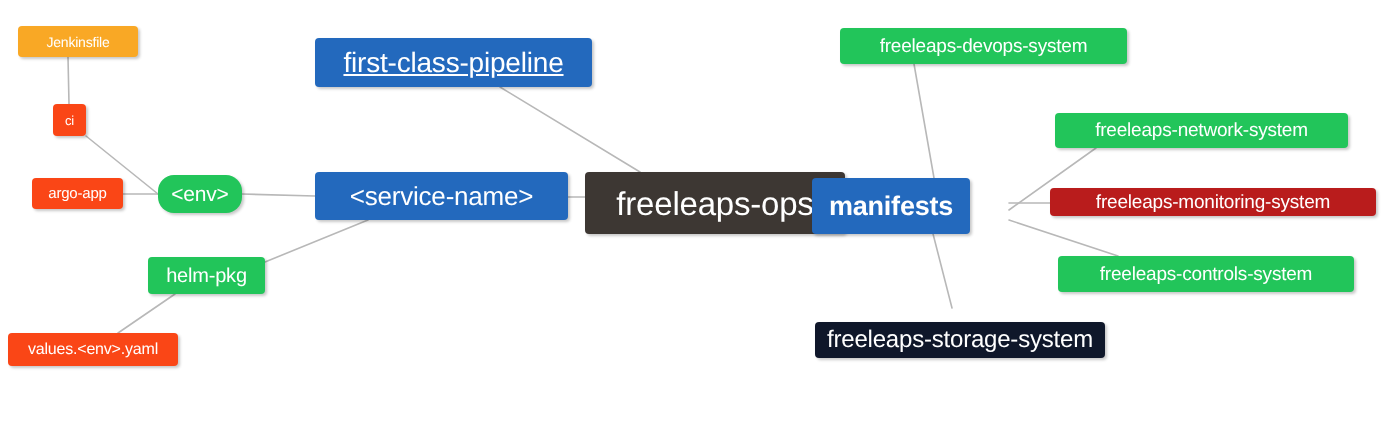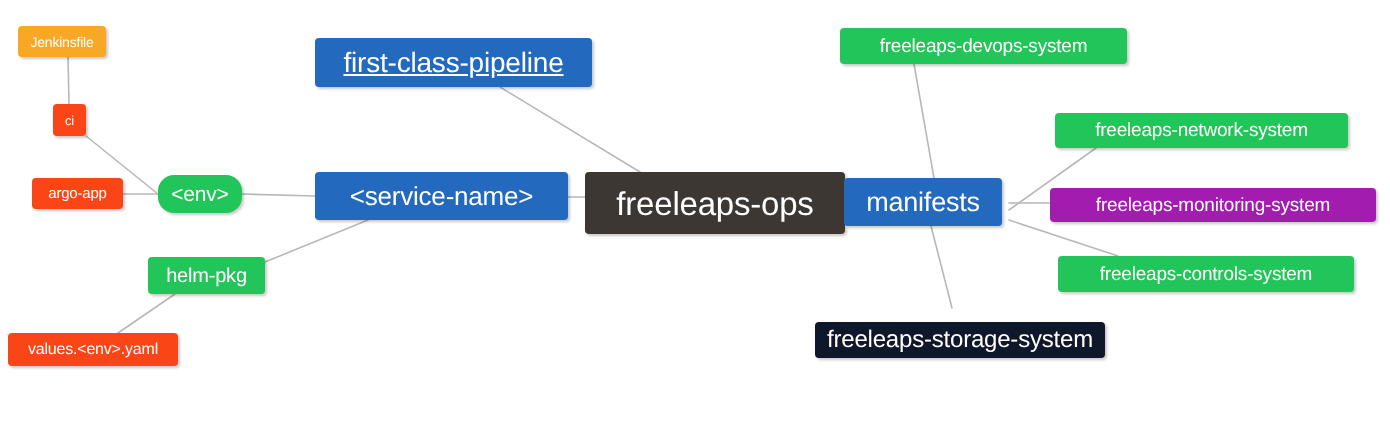--- a/index.html
+++ b/index.html
@@ -55,21 +55,21 @@
       <line x1="568" y1="197" x2="585" y2="197" stroke="#b8b8b8" stroke-width="1.6" stroke-linecap="round"></line>
       <line x1="500" y1="87" x2="640" y2="172" stroke="#b8b8b8" stroke-width="1.6" stroke-linecap="round"></line>
       <line x1="845" y1="200" x2="851" y2="200" stroke="#b8b8b8" stroke-width="1.6" stroke-linecap="round"></line>
       <line x1="934" y1="178" x2="914" y2="64" stroke="#b8b8b8" stroke-width="1.6" stroke-linecap="round"></line>
       <line x1="1009" y1="210" x2="1096" y2="148" stroke="#b8b8b8" stroke-width="1.6" stroke-linecap="round"></line>
       <line x1="1009" y1="203" x2="1050" y2="203" stroke="#b8b8b8" stroke-width="1.6" stroke-linecap="round"></line>
       <line x1="1009" y1="220" x2="1118" y2="256" stroke="#b8b8b8" stroke-width="1.6" stroke-linecap="round"></line>
       <line x1="931" y1="226" x2="952" y2="308" stroke="#b8b8b8" stroke-width="1.6" stroke-linecap="round"></line>
     </svg>
   <div id="node-layer">
-      <div class="node" style="left: 18px; top: 26px; width: 88px; height: 31px; background: rgb(249, 168, 37); font-size: 14px;">
+      <div class="node" style="left: 18px; top: 26px; width: 120px; height: 31px; background: rgb(249, 168, 37); font-size: 14px;">
         <span>Jenkinsfile</span>
       </div>
       <div class="node" style="left: 53px; top: 104px; width: 33px; height: 32px; background: rgb(250, 70, 22); font-size: 13px;">
         <span>ci</span>
       </div>
       <div class="node" style="left: 32px; top: 178px; width: 91px; height: 31px; background: rgb(250, 70, 22); font-size: 15px;">
         <span>argo-app</span>
       </div>
       <div class="node" style="left: 158px; top: 175px; width: 84px; height: 38px; background: rgb(34, 197, 90); font-size: 21px; border-radius: 16px;">
         <span>&lt;env&gt;</span>
@@ -82,30 +82,30 @@
       </div>
       <div class="node" style="left: 315px; top: 38px; width: 277px; height: 49px; background: rgb(35, 105, 189); font-size: 28px; text-decoration: underline;">
         <span>first-class-pipeline</span>
       </div>
       <div class="node" style="left: 315px; top: 172px; width: 253px; height: 48px; background: rgb(35, 105, 189); font-size: 26px;">
         <span>&lt;service-name&gt;</span>
       </div>
       <div class="node" style="left: 585px; top: 172px; width: 260px; height: 62px; background: rgb(61, 55, 51); font-size: 33px;">
         <span>freeleaps-ops</span>
       </div>
-      <div class="node" style="left: 844px; top: 178px; width: 158px; height: 48px; background: rgb(35, 105, 189); font-size: 27px;">
+      <div class="node" style="left: 812px; top: 178px; width: 158px; height: 56px; background: rgb(35, 105, 189); font-size: 27px; font-weight: bold;">
         <span>manifests</span>
       </div>
       <div class="node" style="left: 798px; top: 28px; width: 287px; height: 36px; background: rgb(34, 197, 90); font-size: 19px; margin-left: 42px;">
         <span>freeleaps-devops-system</span>
       </div>
       <div class="node" style="left: 1055px; top: 113px; width: 293px; height: 35px; background: rgb(34, 197, 90); font-size: 19px;">
         <span>freeleaps-network-system</span>
       </div>
-      <div class="node" style="left: 1050px; top: 188px; width: 326px; height: 34px; background: #a21caf; font-size: 19px;">
+      <div class="node" style="left: 1050px; top: 188px; width: 326px; height: 28px; background: #b91c1c; font-size: 19px;">
         <span>freeleaps-monitoring-system</span>
       </div>
       <div class="node" style="left: 1058px; top: 256px; width: 296px; height: 36px; background: rgb(34, 197, 90); font-size: 19px;">
         <span>freeleaps-controls-system</span>
       </div>
       <div class="node" style="left: 815px; top: 322px; width: 290px; height: 36px; background: #0f172a; font-size: 24px;">
         <span>freeleaps-storage-system</span>
       </div>
     </div>
 </div>

